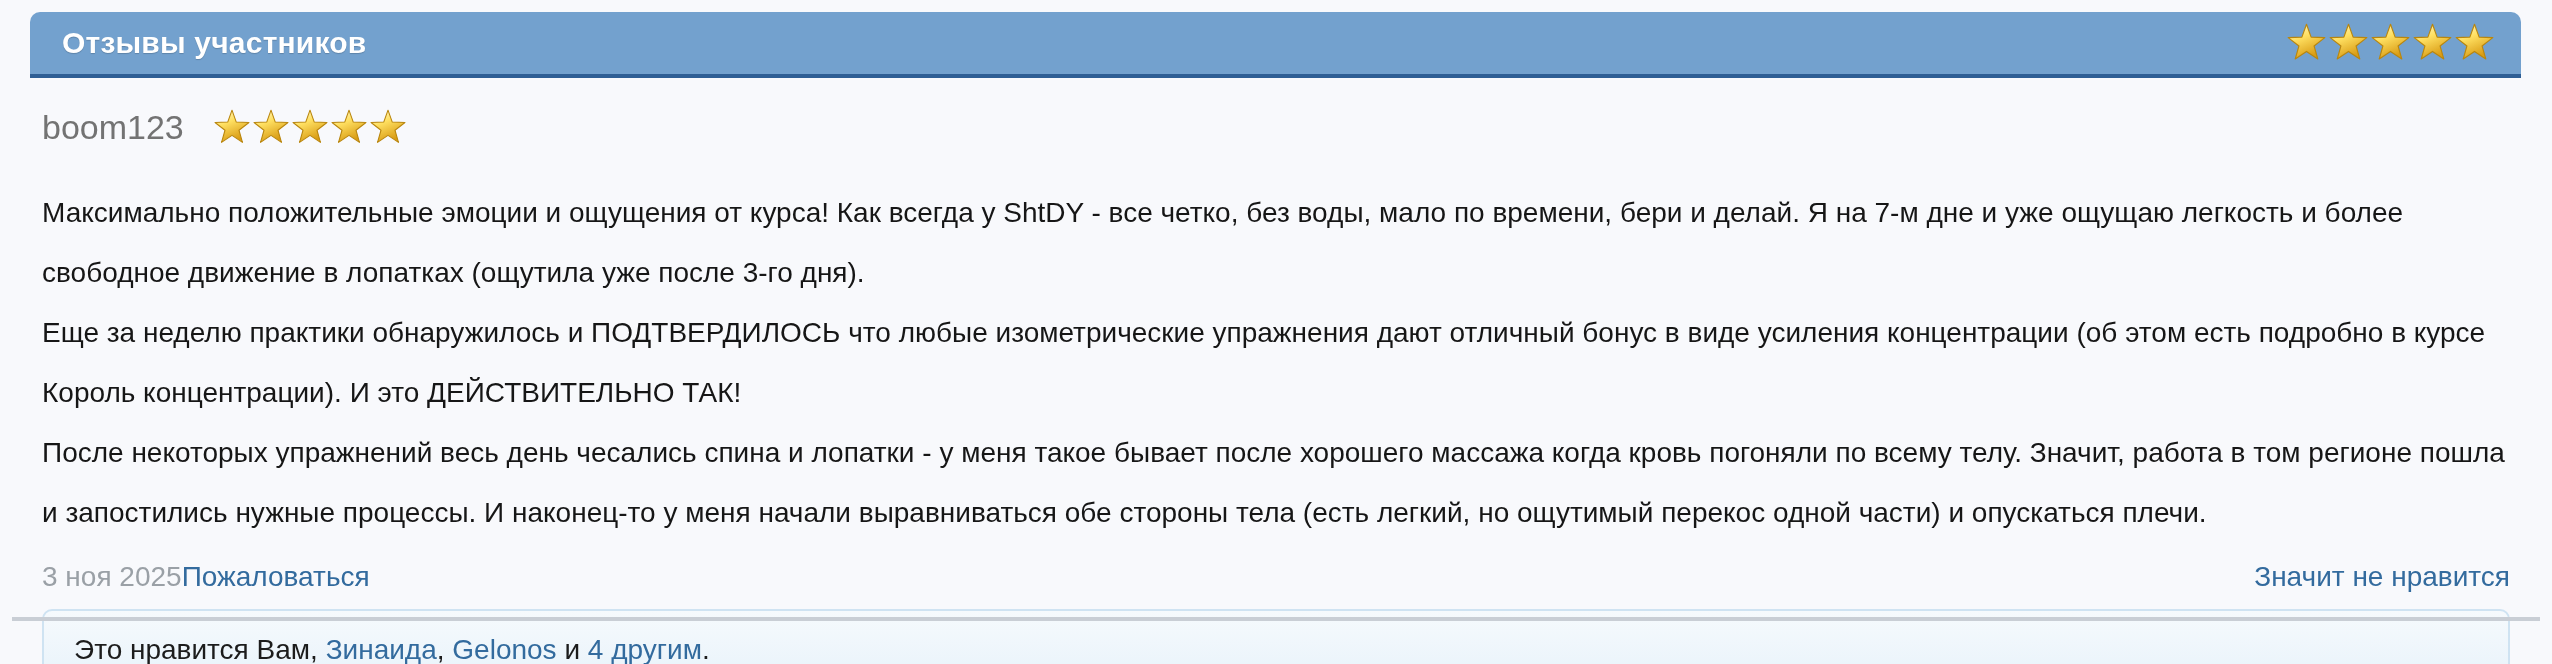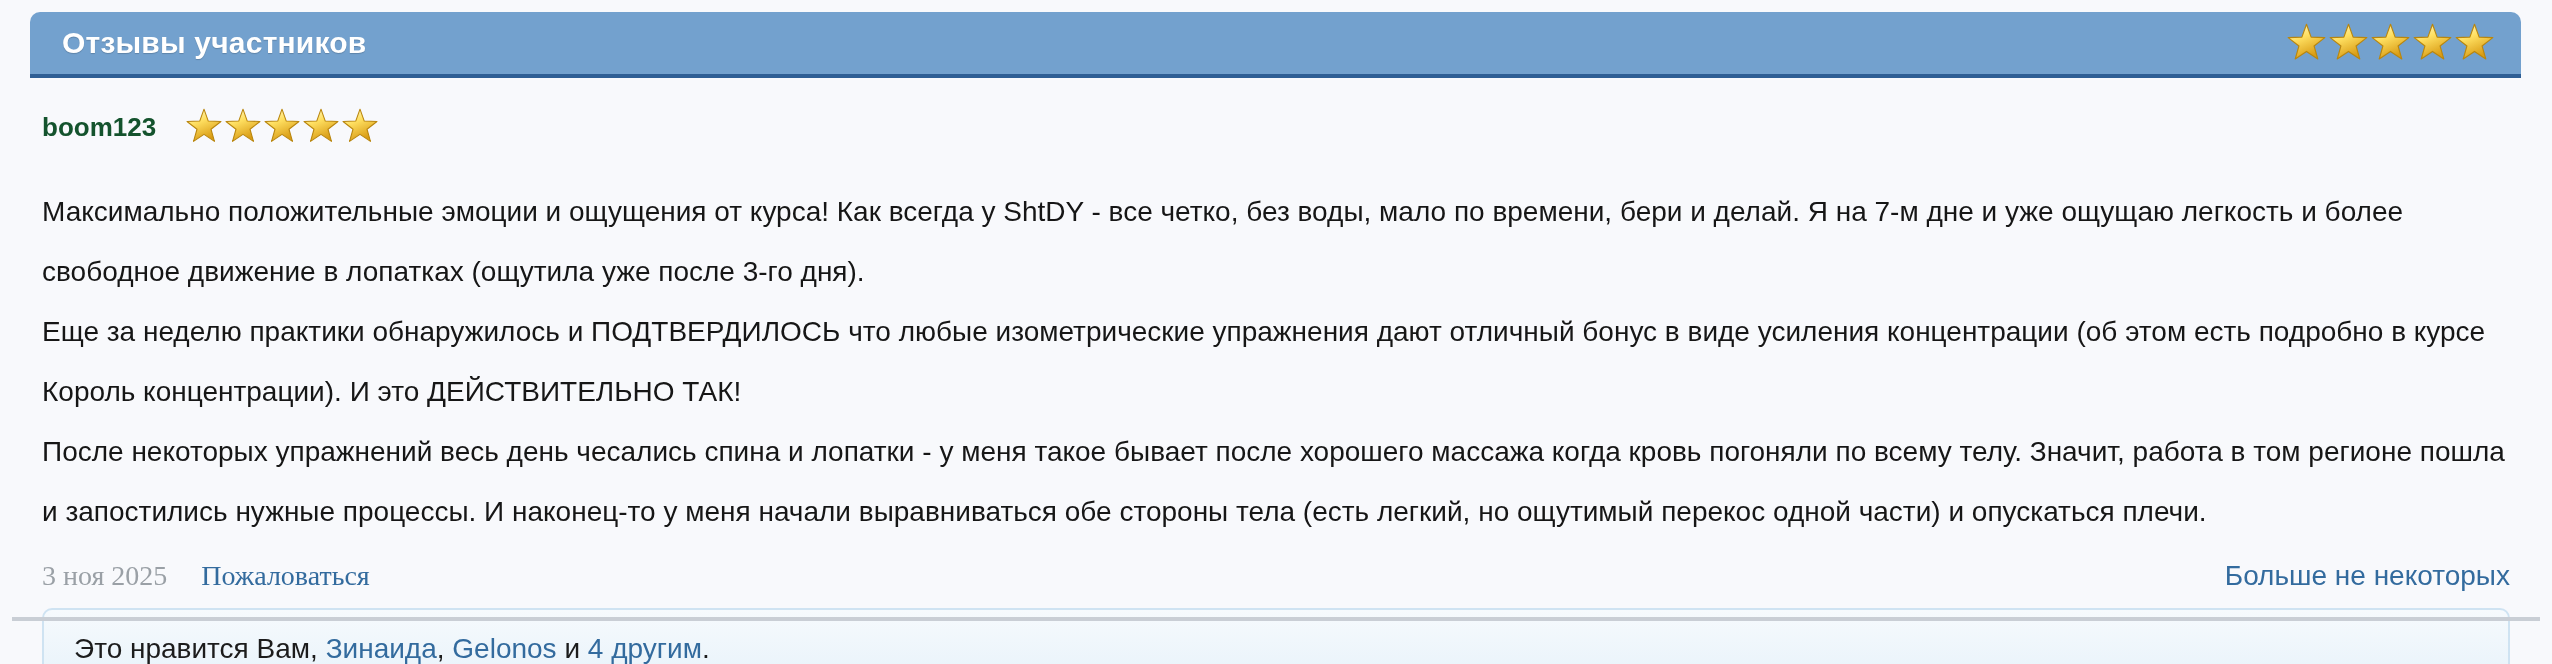--- a/index.html
+++ b/index.html
@@ -24,35 +24,35 @@
   .stars { display: flex; align-items: center; }
   .stars svg { display: block; }
   .header-stars svg { width: 41px; height: 41px; margin-left: 1px; }
   .user-stars svg { width: 38px; height: 38px; margin-left: 1px; }
 
   
   .review { position: absolute; top: 78px; left: 42px; right: 42px; }
 
   .review-head { margin-top: 30px; display: flex; align-items: center; }
   .username {
-    color: #14532d; font-weight: bold; font-size: 26px; text-decoration: none; cursor: pointer;
+    color: #737373; font-weight: normal; font-size: 34px; text-decoration: none; cursor: pointer;
   }
   .review-head .user-stars { margin-left: 28px; }
 
   .review-text { margin-top: 36px; font-size: 28px; line-height: 60px; color: #161616; }
   .review-text p { margin: 0; }
 
   .meta-row {
     margin-top: 18px; display: flex; align-items: baseline; justify-content: space-between;
     font-size: 28px;
   }
-  .meta-left { display: flex; align-items: flex-start; font-family: Liberation Serif, serif; }
+  .meta-left { display: flex; align-items: flex-start; }
   .review-date { color: #9aa0a6; }
   .link { color: #336b9e; text-decoration: none; cursor: pointer; }
-  .report-link { margin-left: 34px; }
+  .report-link { }
 
   .likes-bar {
     margin-top: 16px; height: 81px;
     border: 2px solid #cfe3f2; border-radius: 10px;
     background: linear-gradient(#f6fafd, #e7f2fa);
     display: flex; align-items: center; padding: 0 30px;
     font-size: 28px; color: #1c1c1c;
   }
   .likes-bar .link { cursor: pointer; }
 
@@ -126,21 +126,21 @@
       <p>Максимально положительные эмоции и ощущения от курса! Как всегда у ShtDY - все четко, без воды, мало по времени, бери и делай. Я на 7-м дне и уже ощущаю легкость и более свободное движение в лопатках (ощутила уже после 3-го дня).</p>
       <p>Еще за неделю практики обнаружилось и ПОДТВЕРДИЛОСЬ что любые изометрические упражнения дают отличный бонус в виде усиления концентрации (об этом есть подробно в курсе Король концентрации). И это ДЕЙСТВИТЕЛЬНО ТАК!</p>
       <p>После некоторых упражнений весь день чесались спина и лопатки - у меня такое бывает после хорошего массажа когда кровь погоняли по всему телу. Значит, работа в том регионе пошла и запостились нужные процессы. И наконец-то у меня начали выравниваться обе стороны тела (есть легкий, но ощутимый перекос одной части) и опускаться плечи.</p>
     </div>
 
     <div class="meta-row">
       <div class="meta-left">
         <span class="review-date">3 ноя 2025</span>
         <a class="link report-link">Пожаловаться</a>
       </div>
-      <a class="link unlike-link">Больше не некоторых</a>
+      <a class="link unlike-link">Значит не нравится</a>
     </div>
 
     <div class="likes-bar">
       <span><span>Это нравится </span><span>Вам</span><span>, </span><a class="link">Зинаида</a><span>, </span><a class="link">Gelonos</a><span> и </span><a class="link">4 другим</a><span>.</span></span>
     </div>
 
   </div>
 
   <div class="bottom-divider"></div>
 

